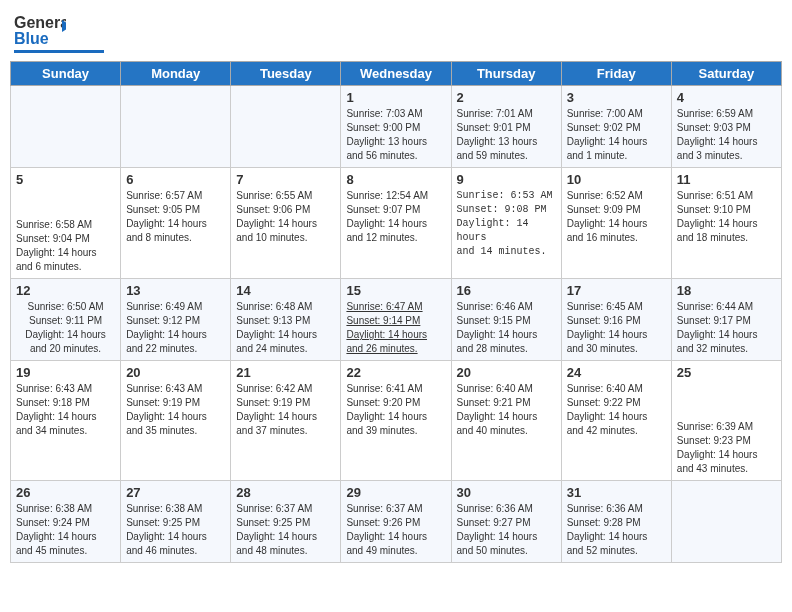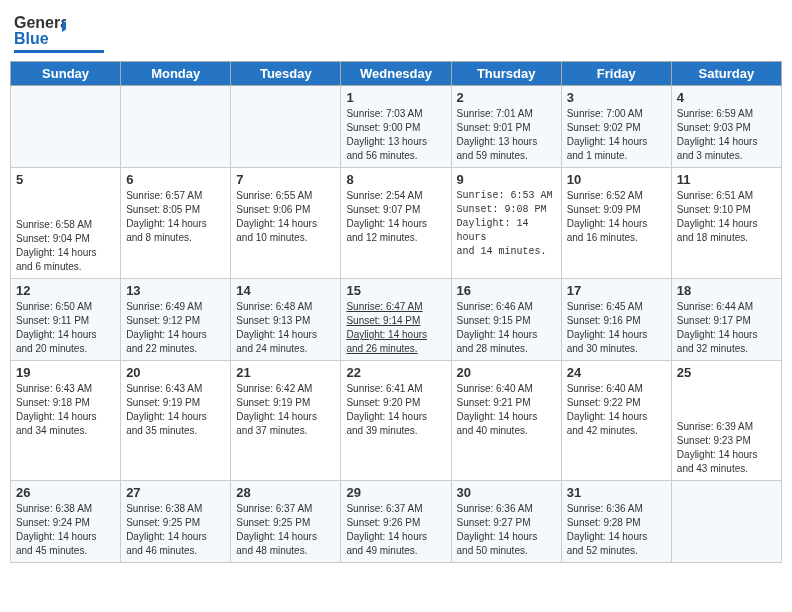--- a/index.html
+++ b/index.html
@@ -152,34 +152,34 @@
         <td>
           <span class="day-num">5</span>
           <div class="cell-info" style="white-space: pre-line; margin-top: 31px;">Sunrise: 6:58 AM
 Sunset: 9:04 PM
 Daylight: 14 hours
 and 6 minutes.</div>
         </td>
         <td>
           <span class="day-num">6</span>
           <div class="cell-info" style="white-space: pre-line;">Sunrise: 6:57 AM
-Sunset: 8:05 PM
+Sunset: 9:05 PM
 Daylight: 14 hours
 and 8 minutes.</div>
         </td>
         <td>
           <span class="day-num">7</span>
           <div class="cell-info" style="white-space: pre-line;">Sunrise: 6:55 AM
 Sunset: 9:06 PM
 Daylight: 14 hours
 and 10 minutes.</div>
         </td>
         <td>
           <span class="day-num">8</span>
-          <div class="cell-info" style="white-space: pre-line;">Sunrise: 2:54 AM
+          <div class="cell-info" style="white-space: pre-line;">Sunrise: 12:54 AM
 Sunset: 9:07 PM
 Daylight: 14 hours
 and 12 minutes.</div>
         </td>
         <td>
           <span class="day-num">9</span>
           <div class="cell-info" style="white-space: pre-line; font-family: Liberation Mono, monospace;">Sunrise: 6:53 AM
 Sunset: 9:08 PM
 Daylight: 14 hours
 and 14 minutes.</div>
@@ -195,21 +195,21 @@
           <span class="day-num">11</span>
           <div class="cell-info" style="white-space: pre-line;">Sunrise: 6:51 AM
 Sunset: 9:10 PM
 Daylight: 14 hours
 and 18 minutes.</div>
         </td>
       </tr>
       <tr>
         <td>
           <span class="day-num">12</span>
-          <div class="cell-info" style="white-space: pre-line;">Sunrise: 6:50 AM
+          <div class="cell-info" style="white-space: pre-line; text-align: center;">Sunrise: 6:50 AM
 Sunset: 9:11 PM
 Daylight: 14 hours
 and 20 minutes.</div>
         </td>
         <td>
           <span class="day-num">13</span>
           <div class="cell-info" style="white-space: pre-line;">Sunrise: 6:49 AM
 Sunset: 9:12 PM
 Daylight: 14 hours
 and 22 minutes.</div>

